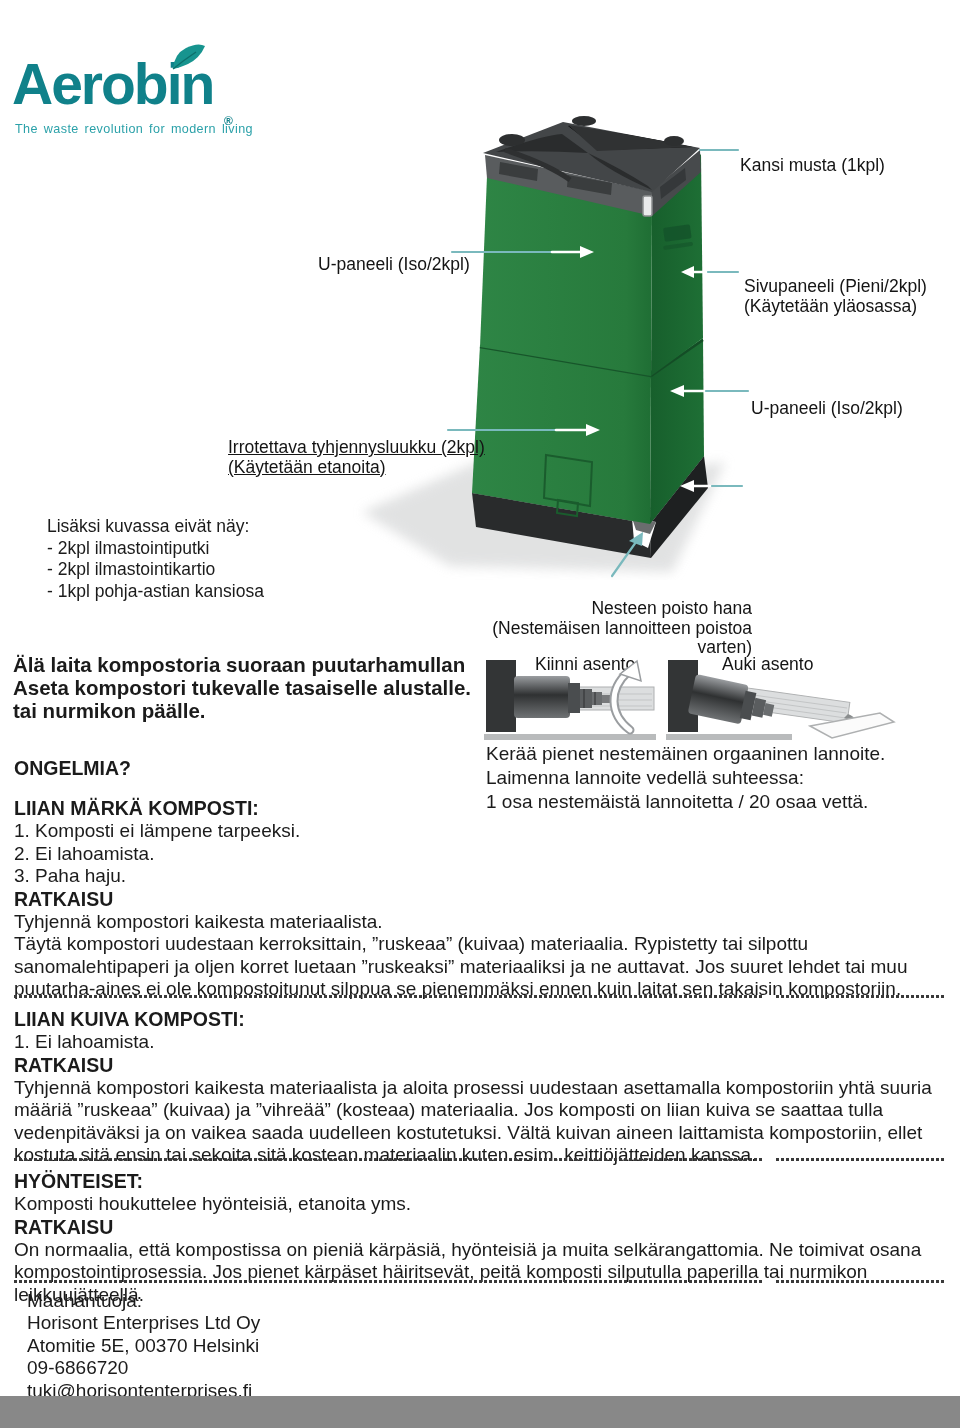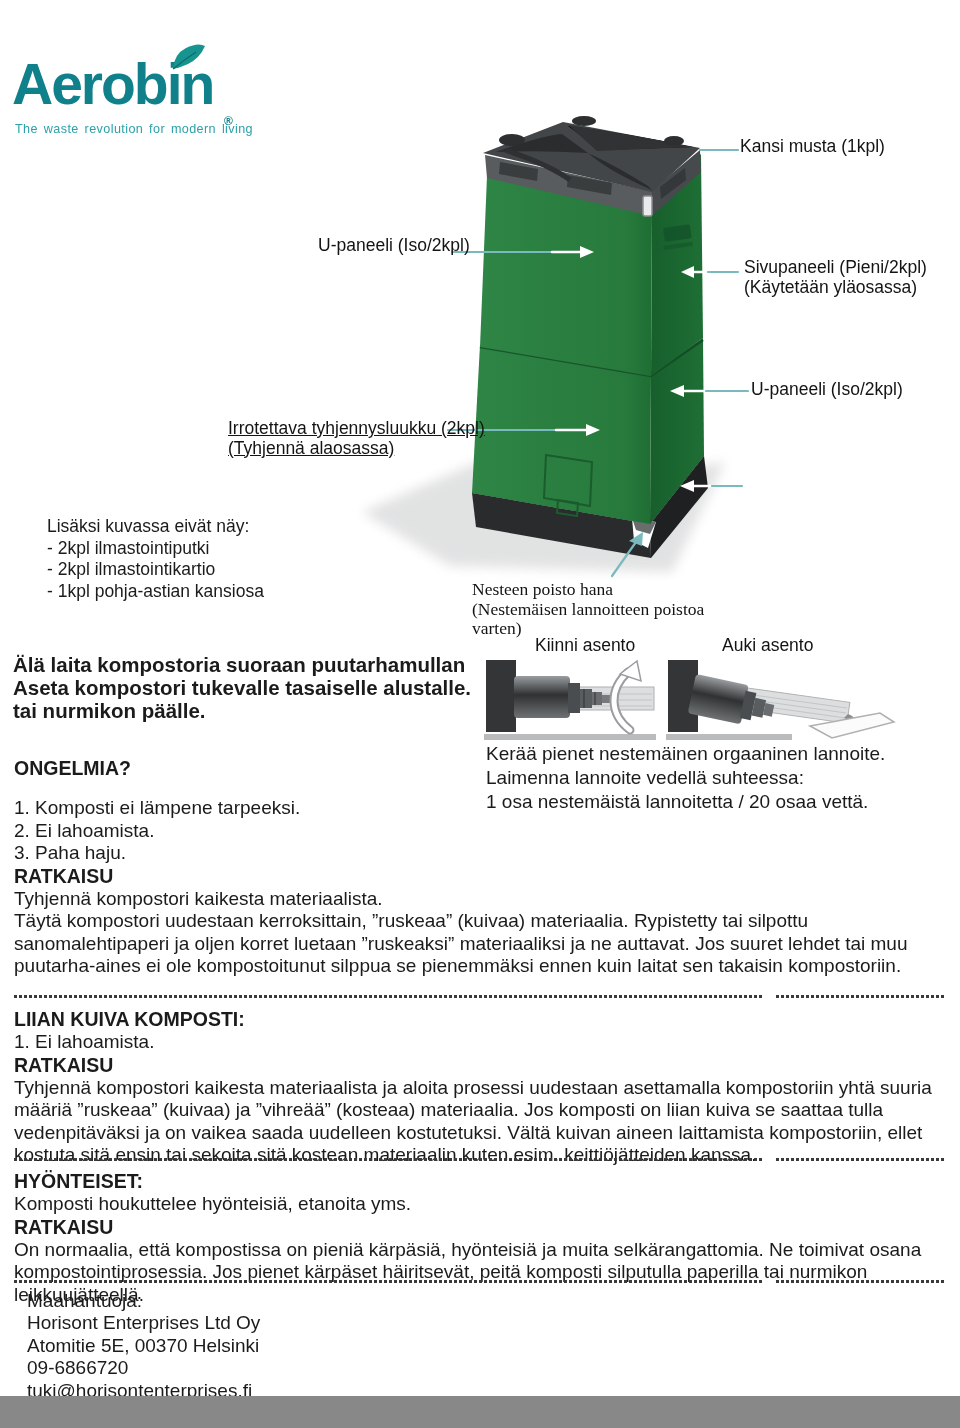--- a/index.html
+++ b/index.html
@@ -7,22 +7,22 @@
     position:relative;width:960px;height:1396px;background:#ffffff;
     font-family:"Liberation Sans", sans-serif;color:#1b1b1b;overflow:hidden;
     margin:0 auto;
   }
   .abs{position:absolute;}
   
   .logo-word{font-size:57px;font-weight:bold;color:#10818a;letter-spacing:-2px;line-height:1;}
   .logo-reg{font-size:12px;color:#10818a;font-weight:bold;}
   .logo-tag{font-size:12.6px;color:#2ba1a9;letter-spacing:0.4px;word-spacing:2px;}
   
-  .dlabel{font-size:17.5px;line-height:19.5px;color:#141414;white-space:nowrap;}
-  .dlabel.center{text-align:left;white-space:normal;font-family:Liberation Serif, serif;}
+  .dlabel{font-size:17.5px;line-height:19.5px;color:#141414;white-space:nowrap;margin-top:19px;}
+  .dlabel.center{text-align:right;white-space:normal;}
   
   .notshown{font-size:17.5px;line-height:21.5px;}
   
   .intro{font-size:20.5px;font-weight:bold;line-height:23px;white-space:nowrap;}
   
   .liquid{font-size:19px;line-height:24px;}
   .huom{font-family:"Liberation Serif", serif;font-weight:bold;font-size:21.5px;line-height:29px;}
   
   .sec{width:940px;font-size:19px;line-height:22.5px;}
   .sec-h{font-size:19.5px;font-weight:bold;line-height:23px;}
@@ -141,21 +141,21 @@
 
   <div class="abs dlabel" style="left:740px;top:137px;">Kansi musta (1kpl)</div>
   <div class="abs dlabel" style="left:318px;top:236px;">U-paneeli (Iso/2kpl)</div>
   <div class="abs dlabel" style="left:744px;top:258px;">
     <div>Sivupaneeli (Pieni/2kpl)</div>
     <div>(Käytetään yläosassa)</div>
   </div>
   <div class="abs dlabel" style="left:751px;top:380px;">U-paneeli (Iso/2kpl)</div>
   <div class="abs dlabel" style="left:228px;top:419px;text-decoration:underline;">
     <div>Irrotettava tyhjennysluukku (2kpl)</div>
-    <div>(Tyhjennä alaosassa)</div>
+    <div>(Käytetään etanoita)</div>
   </div>
   <div class="abs dlabel center" style="left:472px;top:580px;width:280px;">
     <div>Nesteen poisto hana</div>
     <div>(Nestemäisen lannoitteen poistoa varten)</div>
   </div>
 
   <div class="abs notshown" style="left:47px;top:516px;">
     <div>Lisäksi kuvassa eivät näy:</div>
     <div>- 2kpl ilmastointiputki</div>
     <div>- 2kpl ilmastointikartio</div>
@@ -224,20 +224,21 @@
 
   <div class="abs liquid" style="left:486px;top:742px;">
     <div>Kerää pienet nestemäinen orgaaninen lannoite.</div>
     <div>Laimenna lannoite vedellä suhteessa:</div>
     <div>1 osa nestemäistä lannoitetta / 20 osaa vettä.</div>
   </div>
 
   <div class="abs sec-h" style="left:14px;top:757px;">ONGELMIA?</div>
 
   <div class="abs sec" style="left:14px;top:797px;">
+    <div class="sec-h">LIIAN MÄRKÄ KOMPOSTI:</div>
     <div>1. Komposti ei lämpene tarpeeksi.</div>
     <div>2. Ei lahoamista.</div>
     <div>3. Paha haju.</div>
     <div class="sec-h">RATKAISU</div>
     <div>Tyhjennä kompostori kaikesta materiaalista.</div>
     <div>Täytä kompostori uudestaan kerroksittain, ”ruskeaa” (kuivaa) materiaalia. Rypistetty tai silpottu sanomalehtipaperi ja oljen korret luetaan ”ruskeaksi” materiaaliksi ja ne auttavat. Jos suuret lehdet tai muu puutarha-aines ei ole kompostoitunut silppua se pienemmäksi ennen kuin laitat sen takaisin kompostoriin.</div>
   </div>
   <div class="abs sep" style="left:14px;top:995px;">
       <span class="s1"></span>
       <span class="s2"></span>

